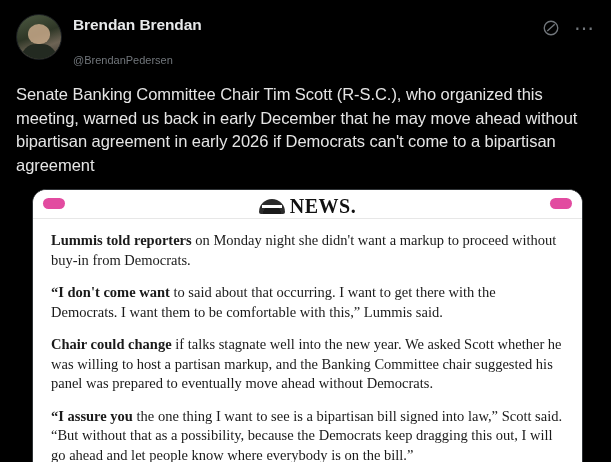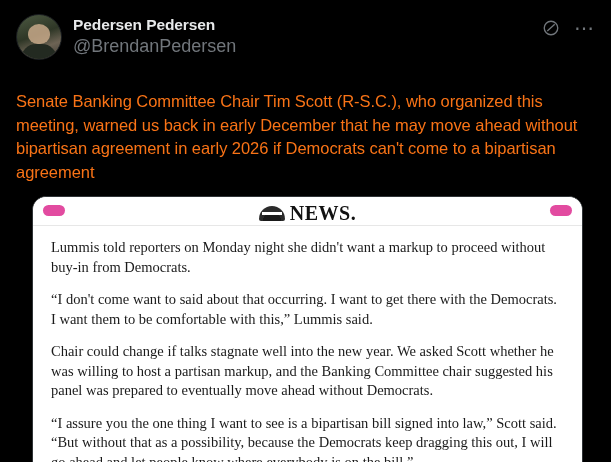--- a/index.html
+++ b/index.html
@@ -65,24 +65,24 @@
     padding-top: 1px;
   }
   .display-name {
     font-size: 15.5px;
     font-weight: bold;
     color: #e7e9ea;
     line-height: 20px;
     letter-spacing: -0.1px;
   }
   .handle {
-    font-size: 18px;
+    font-size: 11px;
     color: #71767b;
     line-height: 20px;
-    margin-top: 1px;
+    margin-top: 15px;
   }
   .header-actions {
     margin-left: auto;
     display: flex;
     align-items: center;
     gap: 12px;
     padding-top: 3px;
   }
   .icon-btn {
     color: #71767b;
@@ -92,24 +92,24 @@
     width: 22px;
     height: 22px;
   }
   .dots {
     font-size: 20px;
     line-height: 14px;
     color: #71767b;
     letter-spacing: 1px;
   }
   .tweet-text {
-    margin-top: 30px;
+    margin-top: 13px;
     font-size: 16.5px;
     line-height: 23.5px;
-    color: #f97316;
+    color: #e5e5e5;
     letter-spacing: -0.05px;
     padding-right: 4px;
   }
   .card {
     margin-top: 12px;
     margin-left: 16px;
     margin-right: 12px;
     border: 1px solid #2f3336;
     border-radius: 14px 14px 0 0;
     overflow: hidden;
@@ -179,32 +179,32 @@
     font-size: 14.5px;
     line-height: 19.5px;
   }
   .article p {
     margin: 0 0 13px 0;
   }
   .article p:last-child {
     margin-bottom: 0;
   }
   .article b {
-    font-weight: normal;
+    font-weight: bold;
   }
 </style>
 </head>
 <body>
 
 <div class="post">
 
   <div class="header-row">
     <div class="avatar"></div>
     <div class="names">
-      <div class="display-name">Pedersen Pedersen</div>
+      <div class="display-name">Brendan Brendan</div>
       <div class="handle">@BrendanPedersen</div>
     </div>
     <div class="header-actions">
       <span class="icon-btn">
         <svg width="18" height="18" viewBox="0 0 24 24" fill="none" stroke="#71767b" stroke-width="1.8">
           <circle cx="12" cy="12" r="9"></circle>
           <line x1="7" y1="16" x2="17" y2="7"></line>
         </svg>
       </span>
       <span class="dots">⋯</span>

